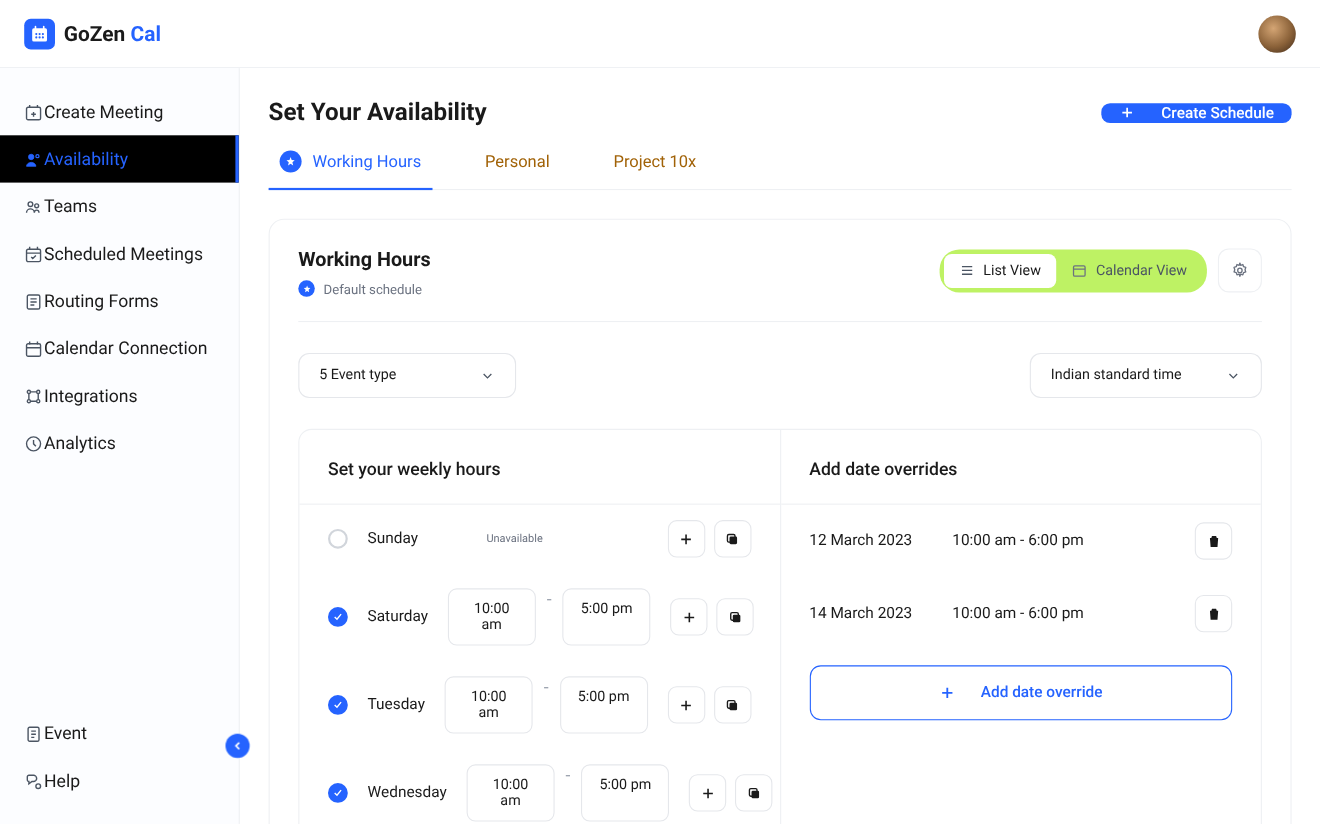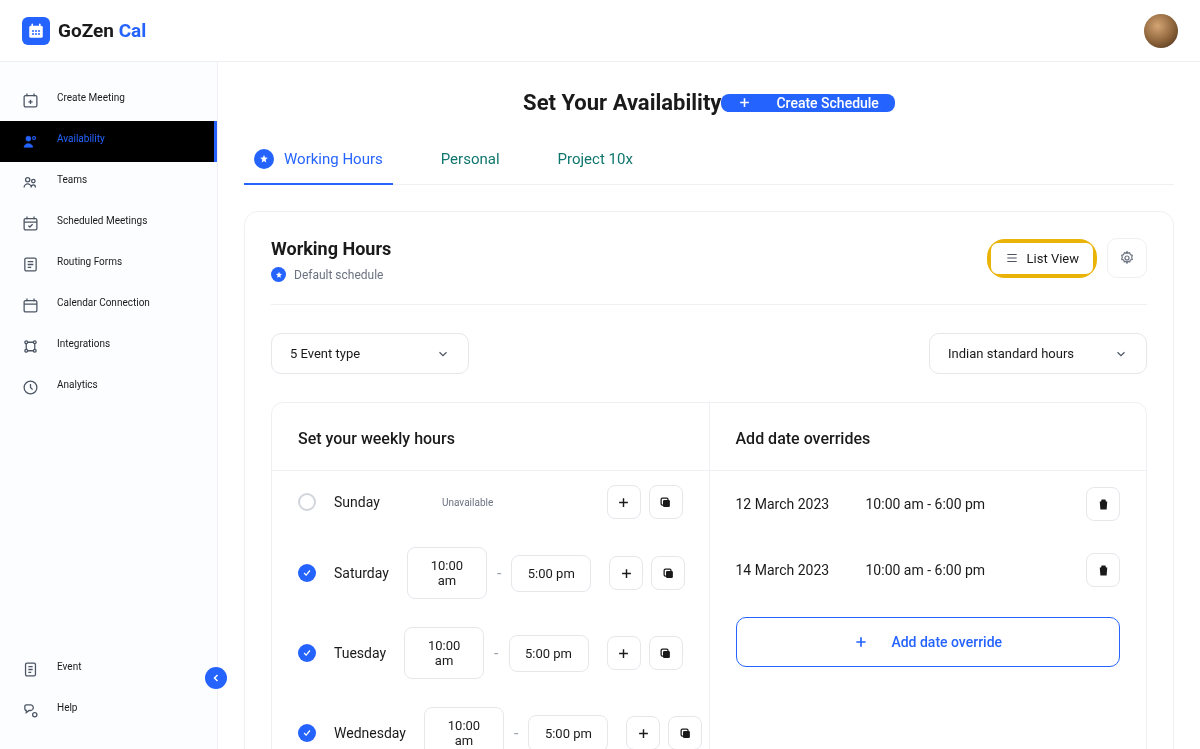--- a/index.html
+++ b/index.html
@@ -9,64 +9,64 @@
 .logo{display:flex;align-items:center;gap:8px;font-size:19px;font-weight:700}
 .logo-icon{width:28px;height:28px;background:#2563ff;border-radius:6px;display:flex;align-items:center;justify-content:center}
 .logo-icon svg{width:18px;height:18px}
 .logo-go{color:#1a1a1a}
 .logo-cal{color:#2563ff}
 .avatar{width:34px;height:34px;border-radius:50%;background:radial-gradient(circle at 40% 35%,#d4a574 0%,#8b6239 55%,#3d2817 100%)}
 .shell{flex:1;display:flex;min-height:0}
 .sidebar{width:218px;background:#fcfdff;border-right:1px solid #eef0f3;display:flex;flex-direction:column;padding:18px 0;position:relative}
 .sidebar-main{flex:1}
 .sidebar-foot{margin-top:auto}
-.side-item{display:flex;align-items:flex-start;gap:18px;padding:12px 22px;font-size:10px;color:#1a1a1a;cursor:pointer}
+.side-item{display:flex;align-items:flex-end;gap:1px;padding:12px 22px;font-size:16px;color:#1a1a1a;cursor:pointer}
 .side-item.active{background:#000000;color:#2563ff;border-right:3px solid #2563ff}
 .side-item svg{width:17px;height:17px;flex:none}
 .side-item.active svg{stroke:#2563ff;fill:#2563ff}
 .collapse-btn{position:absolute;bottom:60px;right:-10px;width:22px;height:22px;border-radius:50%;background:#2563ff;display:flex;align-items:center;justify-content:center;cursor:pointer}
 .collapse-btn svg{width:12px;height:12px}
 .main{flex:1;padding:28px 26px;overflow:auto;background:#fff}
-.head{display:flex;align-items:center;justify-content:center;margin-bottom:24px}
+.head{display:flex;align-items:center;justify-content:space-between;margin-bottom:12px}
 .title{font-size:22px;font-weight:700}
 .primary-btn{display:flex;align-items:center;gap:24px;background:#2563ff;color:#fff;border:none;padding:1px 16px;border-radius:8px;font-size:14px;font-weight:500;cursor:pointer}
 .tabs{display:flex;gap:38px;border-bottom:1px solid #eef0f3;margin-bottom:26px}
-.tab{display:flex;align-items:center;gap:10px;padding:10px 10px 14px;font-size:15px;cursor:pointer;color:#0f766e;border-bottom:2px solid transparent;margin-bottom:-1px}
+.tab{display:flex;align-items:center;gap:10px;padding:10px 10px 14px;font-size:15px;cursor:pointer;color:#a16207;border-bottom:2px solid transparent;margin-bottom:-1px}
 .tab.active{color:#2563ff;border-bottom-color:#2563ff}
 .tab.active .star{display:flex}
 .star{width:20px;height:20px;border-radius:50%;background:#2563ff;align-items:center;justify-content:center;display:none}
 .star svg{width:10px;height:10px}
 .card{background:#fff;border:1px solid #eef0f3;border-radius:14px;padding:26px}
 .card-head{display:flex;align-items:flex-start;justify-content:space-between;padding-bottom:22px;border-bottom:1px solid #eef0f3}
 .sched-title{font-size:18px;font-weight:700;margin-bottom:8px}
 .sched-sub{display:flex;align-items:center;gap:8px;font-size:12px;color:#6b7280}
 .dot{width:15px;height:15px;border-radius:50%;background:#2563ff;display:flex;align-items:center;justify-content:center}
 .dot svg{width:8px;height:8px}
 .viewer{display:flex;align-items:center;gap:10px}
-.view-toggle{display:flex;background:#eab308;border-radius:18px;padding:4px}
+.view-toggle{display:flex;background:#bef264;border-radius:18px;padding:4px}
 .vt{display:flex;align-items:center;gap:8px;padding:8px 14px;font-size:13px;cursor:pointer;border-radius:7px;color:#4b5563}
 .vt.active{background:#fff;color:#1a1a1a}
 .vt svg{width:14px;height:14px}
 .gear{width:40px;height:40px;border:1px solid #eef0f3;border-radius:10px;display:flex;align-items:center;justify-content:center;cursor:pointer}
 .gear svg{width:16px;height:16px}
 .selectors{display:flex;justify-content:space-between;padding:28px 0}
 .sel{border:1px solid #e5e7eb;border-radius:10px;padding:12px 18px;display:flex;align-items:center;justify-content:space-between;gap:40px;font-size:13px;cursor:pointer;min-width:198px}
 .sel svg{width:14px;height:14px}
 .split{display:flex;border:1px solid #eef0f3;border-radius:12px}
 .left,.right{flex:1;min-width:0}
 .left{border-right:1px solid #eef0f3}
 .sec-title{font-size:16px;font-weight:500;padding:26px 26px 22px}
 .day-row{display:flex;align-items:center;padding:14px 26px;gap:18px}
 .check{width:18px;height:18px;border-radius:50%;flex:none;cursor:pointer}
 .check.off{border:2px solid #d1d5db}
 .check.on{background:#2563ff;display:flex;align-items:center;justify-content:center}
 .check.on svg{width:10px;height:10px}
 .day-name{width:90px;font-size:14px}
 .unavail{color:#6b7280;font-size:10px}
-.time-pair{display:flex;align-items:center;gap:10px}
+.time-pair{display:flex;gap:10px}
 .time-box{border:1px solid #e5e7eb;border-radius:8px;padding:10px 14px;font-size:13px;min-width:80px;text-align:center}
 .dash{color:#9ca3af}
 .row-acts{margin-left:auto;display:flex;gap:8px}
 .ibtn{width:34px;height:34px;border:1px solid #e5e7eb;border-radius:8px;display:flex;align-items:center;justify-content:center;cursor:pointer}
 .ibtn svg{width:15px;height:15px}
 .ov-row{display:flex;align-items:center;padding:16px 26px;gap:30px}
 .ov-date{font-size:14px;min-width:100px}
 .ov-time{font-size:14px;color:#1a1a1a}
 .ov-del{margin-left:auto;width:34px;height:34px;border:1px solid #e5e7eb;border-radius:8px;display:flex;align-items:center;justify-content:center;cursor:pointer}
 .ov-del svg{width:15px;height:15px}
@@ -228,39 +228,46 @@
             </div>
           </div>
           <div class="viewer">
             <div class="view-toggle">
               <div class="vt active">
                 <svg viewBox="0 0 24 24" fill="none" stroke="#4b5563" stroke-width="2">
                     <path d="M4 6h16M4 12h16M4 18h16"></path>
                   </svg>
                 <span>List View</span>
               </div>
+              <div class="vt">
+                <svg viewBox="0 0 24 24" fill="#6b7280">
+                    <rect x="3" y="5" width="18" height="16" rx="2" fill="none" stroke="#6b7280" stroke-width="2"></rect>
+                    <path d="M3 10h18" stroke="#6b7280" stroke-width="2"></path>
+                  </svg>
+                <span>Calendar View</span>
+              </div>
             </div>
             <div class="gear">
               <svg viewBox="0 0 24 24" fill="none" stroke="#6b7280" stroke-width="1.8">
                   <circle cx="12" cy="12" r="3"></circle>
                   <path d="M12 2l1 3 3-1 1 3 3 1-1 3 1 3-3 1-1 3-3-1-1 3-1-3-3 1-1-3-3-1 1-3-1-3 3-1 1-3 3 1z" stroke-linejoin="round"></path>
                 </svg>
             </div>
           </div>
         </div>
 
         <div class="selectors">
           <div class="sel">
             <span>5 Event type</span>
             <svg viewBox="0 0 24 24" fill="none" stroke="#4b5563" stroke-width="2">
                 <path d="M6 9l6 6 6-6"></path>
               </svg>
           </div>
           <div class="sel">
-            <span>Indian standard hours</span>
+            <span>Indian standard time</span>
             <svg viewBox="0 0 24 24" fill="none" stroke="#4b5563" stroke-width="2">
                 <path d="M6 9l6 6 6-6"></path>
               </svg>
           </div>
         </div>
 
         <div class="split">
           <div class="left">
             <div class="sec-title">Set your weekly hours</div>
             <div class="divider"></div>

